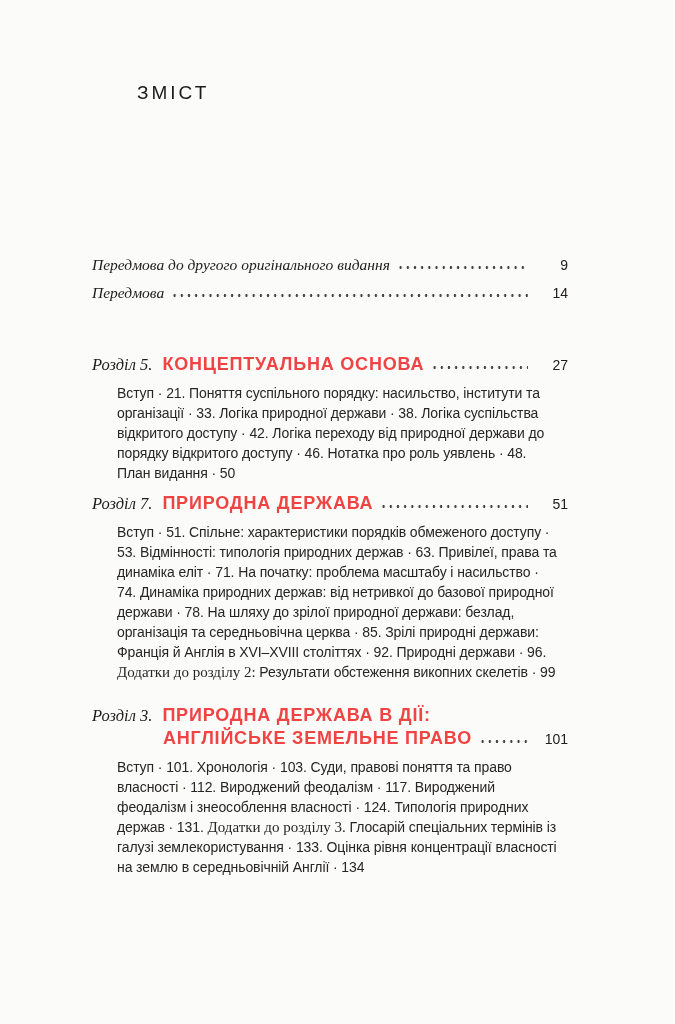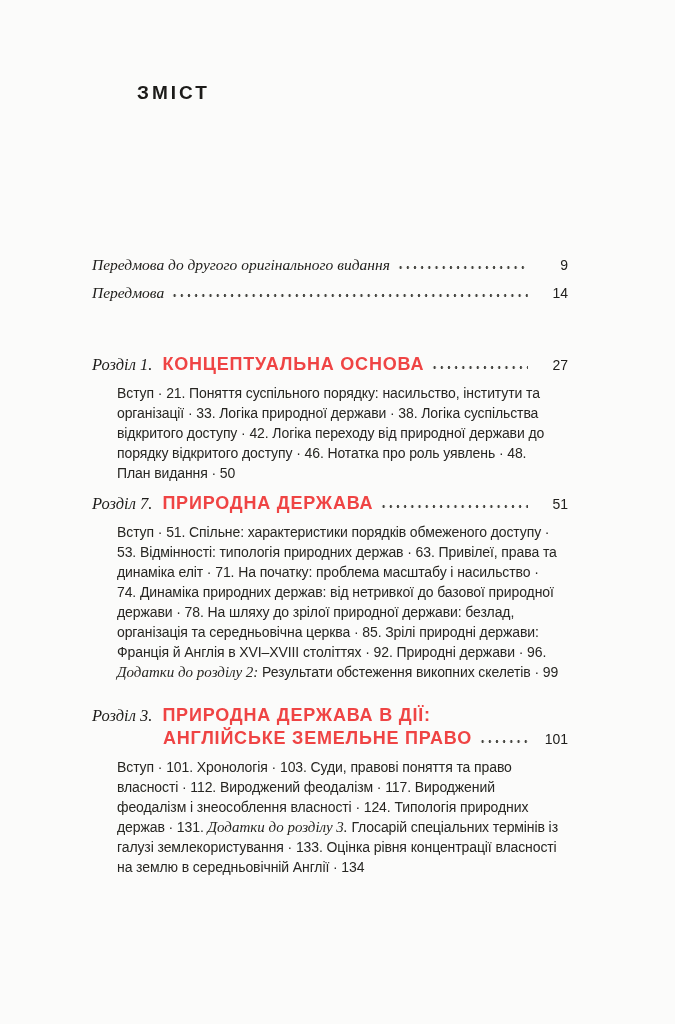--- a/index.html
+++ b/index.html
@@ -15,21 +15,21 @@
     background: #fbfbfa;
     font-family: "Liberation Sans", sans-serif;
     color: #242320;
     overflow: hidden;
   }
   .toc-title {
     position: absolute;
     left: 137px;
     top: 82px;
     font-size: 19px;
-    font-weight: 700;
+    font-weight: 400;
     letter-spacing: 3px;
     color: #1c1b19;
   }
   .block {
     position: absolute;
     left: 92px;
     width: 476px;
   }
   .front-matter { top: 256px; }
   .fm-row {
@@ -90,21 +90,20 @@
   .ch-desc {
     margin: 7px 8px 0 25px;
     width: 443px;
     font-size: 14px;
     line-height: 20px;
     letter-spacing: -0.1px;
     color: #272622;
   }
   .ch-desc .it {
     font-family: "Liberation Serif", serif;
-    font-style: italic;
     font-size: 15px;
     letter-spacing: 0;
   }
 </style>
 </head>
 <body>
 
 <div class="page">
 
   <div class="toc-title">ЗМІСТ</div>
@@ -117,21 +116,21 @@
     </div>
     <div class="fm-row">
       <span class="fm-label">Передмова</span>
       <span class="dots"></span>
       <span class="pagenum">14</span>
     </div>
   </div>
 
   <div class="block ch1">
     <div class="ch-head">
-      <span class="ch-label">Розділ 1.</span>
+      <span class="ch-label">Розділ 5.</span>
       <span class="ch-title">КОНЦЕПТУАЛЬНА ОСНОВА</span>
       <span class="dots"></span>
       <span class="pagenum">27</span>
     </div>
     <div class="ch-desc"><span>Вступ · 21. Поняття суспільного порядку: насильство, інститути та організації · 33. Логіка природної держави · 38. Логіка суспільства відкритого доступу · 42. Логіка переходу від природної держави до порядку відкритого доступу · 46. Нотатка про роль уявлень · 48. План видання · 50</span></div>
   </div>
 
   <div class="block ch2">
     <div class="ch-head">
       <span class="ch-label">Розділ 7.</span>

